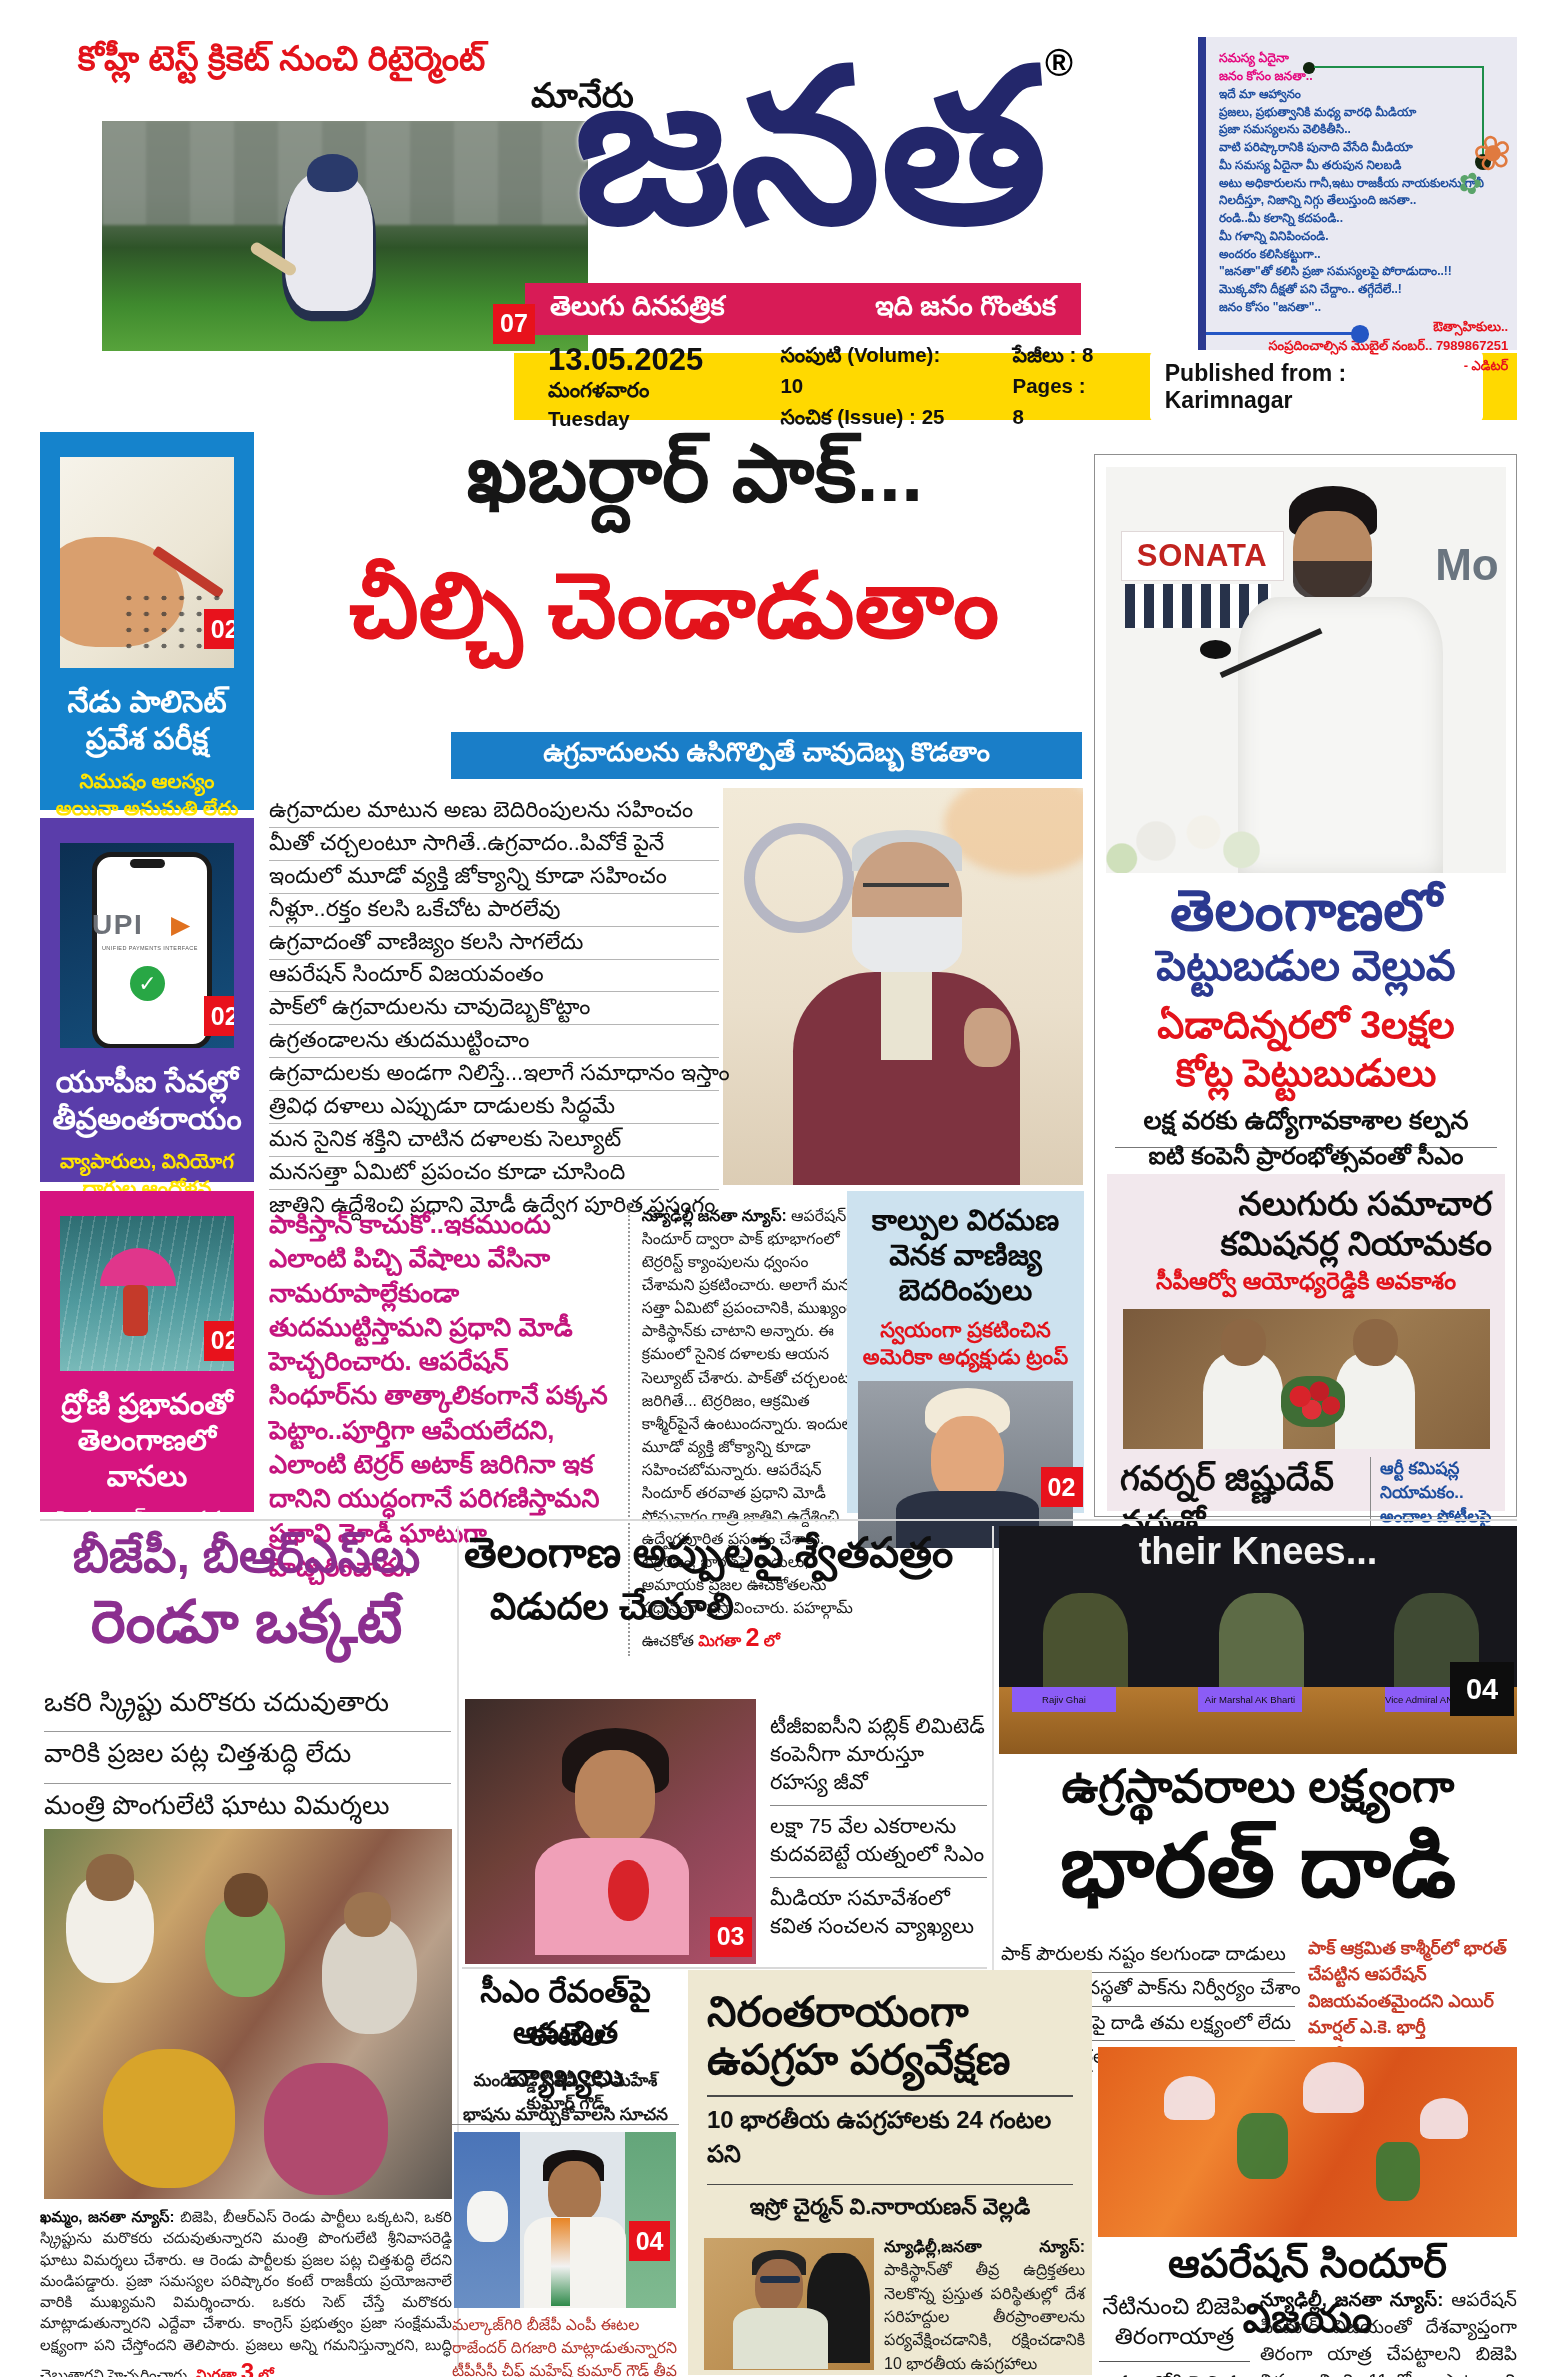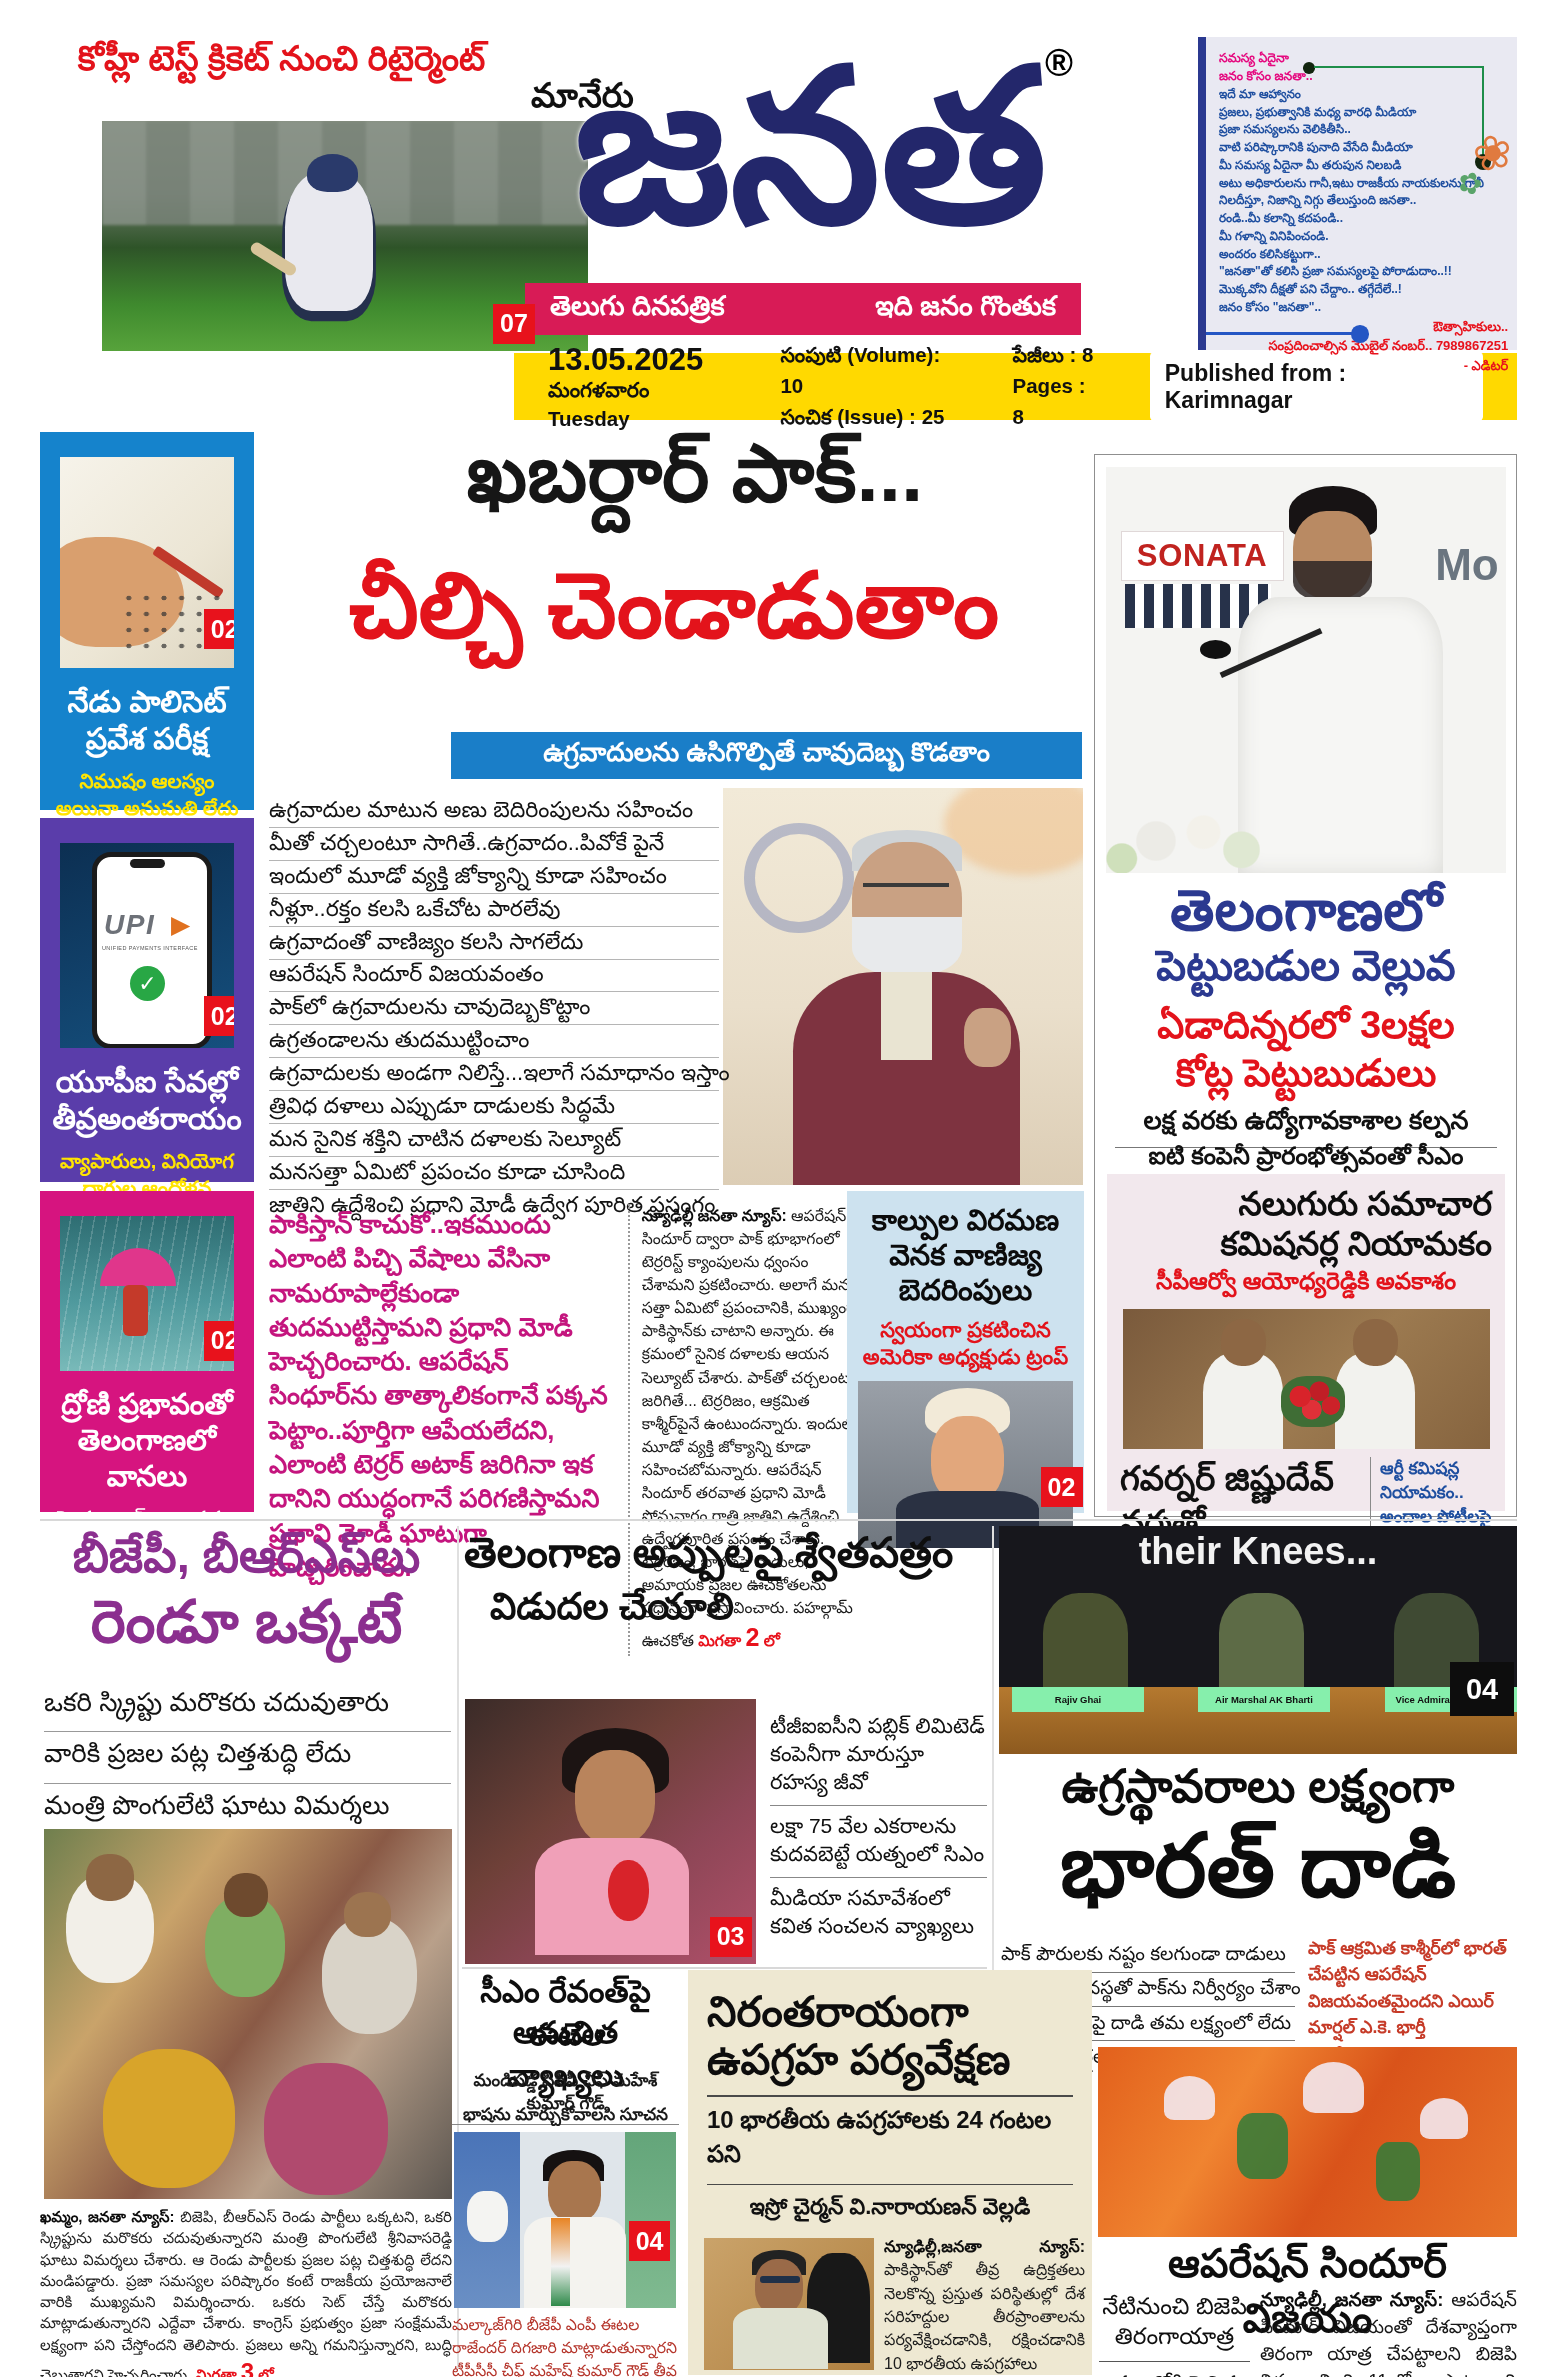--- a/index.html
+++ b/index.html
@@ -54,21 +54,21 @@
   #side-polycet{top:432px;height:378px;background:#1583cc;}
   .exam-img{height:211px;background:linear-gradient(135deg,#f6f3ea 0%,#ece6d5 60%,#ddd5c0 100%);overflow:hidden;}
   .exam-hand{position:absolute;left:-14.6px;top:80px;width:139px;height:110px;background:#d99f6e;border-radius:40% 60% 50% 40%;}
   .exam-pencil{position:absolute;left:88px;top:110px;width:80px;height:10.2px;background:#c0392b;transform:rotate(34deg);border-radius:2.9px;}
   .exam-dots{position:absolute;right:11.7px;bottom:11.7px;width:102px;height:66px;
              background:radial-gradient(#333 2.2px,transparent 2.9px) 0 0/17.6px 16px;opacity:.7;}
   #side-upi{top:818px;height:364px;background:#5a3daa;}
   .upi-img{height:205px;background:linear-gradient(160deg,#0c2f52,#15507e);overflow:hidden;}
   .upi-phone{position:absolute;left:32px;top:8.8px;width:110px;height:187px;background:#fff;border:5.9px solid #1b1b1b;border-radius:19px;}
   .upi-notch{position:absolute;left:70px;top:16px;width:35px;height:8.8px;background:#1b1b1b;border-radius:5.9px;}
-  .upi-word{position:absolute;left:44px;top:66px;font-size:28px;font-weight:bold;color:#6d7178;font-style:italic;letter-spacing:1.5px;}
+  .upi-word{position:absolute;left:32px;top:66px;font-size:28px;font-weight:bold;color:#6d7178;letter-spacing:1.5px;}
   .upi-arrow{position:absolute;left:111px;top:67px;font-size:25px;color:#e0711f;}
   .upi-sub{position:absolute;left:42px;top:102px;font-size:5.5px;color:#555;letter-spacing:0.4px;}
   .upi-check{position:absolute;left:70px;top:123px;width:35px;height:35px;background:#28a745;border-radius:50%;
              color:#fff;font-size:22px;display:flex;align-items:center;justify-content:center;font-weight:bold;}
   #side-rains{top:1191px;height:321px;background:#d6147f;}
   .rain-img{height:155px;background:linear-gradient(180deg,#2e6d72 0%,#4f999d 55%,#79bab9 100%);overflow:hidden;}
   .rain-umbrella{position:absolute;left:40px;top:32px;width:76px;height:38px;background:#e0368b;border-radius:76px 76px 0 0;}
   .rain-person{position:absolute;left:63px;top:69px;width:25px;height:51px;background:#c43a2a;border-radius:5.9px;}
   .rain-streaks{position:absolute;inset:0;background:repeating-linear-gradient(100deg,transparent 0 10.2px,rgba(255,255,255,.18) 10.2px 11.7px);}
   #side-rains .stitle{font-size:29px;}
@@ -168,22 +168,22 @@
   .kv-scarf{position:absolute;left:70px;top:139px;width:154px;height:117px;background:#f0a0b8;border-radius:30% 30% 0 0;}
   .kv-mic{position:absolute;left:143px;top:161px;width:41px;height:61px;background:#d8232a;border-radius:48%;}
   .wp-points{left:770px;top:1706px;width:217px;}
   .wp-points .p{font-size:21px;color:#101010;line-height:1.34;padding:5.9px 0 8.8px;}
   .wp-points .p.u{border-bottom:1.1px solid #888;}
   
   .strike-photo{left:999px;top:1526px;width:518px;height:228px;background:#17171c;overflow:hidden;}
   .knees{position:absolute;left:0;top:4.4px;width:100%;text-align:center;color:#f2f2f2;font-size:38px;font-weight:bold;}
   .desk{position:absolute;left:0;bottom:0;width:100%;height:67px;background:linear-gradient(#b5792f,#8d5a1f);}
   .officer{position:absolute;top:67px;width:85px;height:95px;border-radius:42% 42% 0 0;}
-  .plate{position:absolute;bottom:42px;width:132px;height:25px;background:#86efac;color:#111;font-size:9.5px;
-         display:flex;align-items:center;justify-content:center;font-weight:bold;}
+  .plate{position:absolute;bottom:42px;width:104px;height:25px;background:#8b5cf6;color:#111;font-size:9.5px;
+         display:flex;align-items:center;justify-content:center;font-weight:normal;}
   .strike-h1{left:999px;top:1759px;width:518px;text-align:center;font-size:46px;font-weight:bold;color:#0c0c0c;}
   .strike-h2{left:999px;top:1815px;width:518px;text-align:center;font-size:88px;font-weight:bold;color:#0c0c0c;}
   .strike-bullets{left:1001px;top:1939px;width:294px;}
   .strike-bullets .sb{font-size:19px;color:#121212;line-height:1.2;padding:4.4px 0 5.9px;border-bottom:1.1px solid #777;white-space:nowrap;}
   .strike-bullets .sb:last-child{border-bottom:none;}
   .strike-side{left:1308px;top:1935px;width:209px;color:#c63b28;font-size:17.6px;line-height:1.5;font-weight:bold;}
   
   .flags-photo{left:1098px;top:2047px;width:419px;height:190px;overflow:hidden;
                background:linear-gradient(120deg,#e2601c 0%,#f08430 32%,#d9531a 58%,#e87428 100%);}
   .lotus{position:absolute;background:#f3e8ee;border-radius:50% 50% 20% 20%;opacity:.9;}

